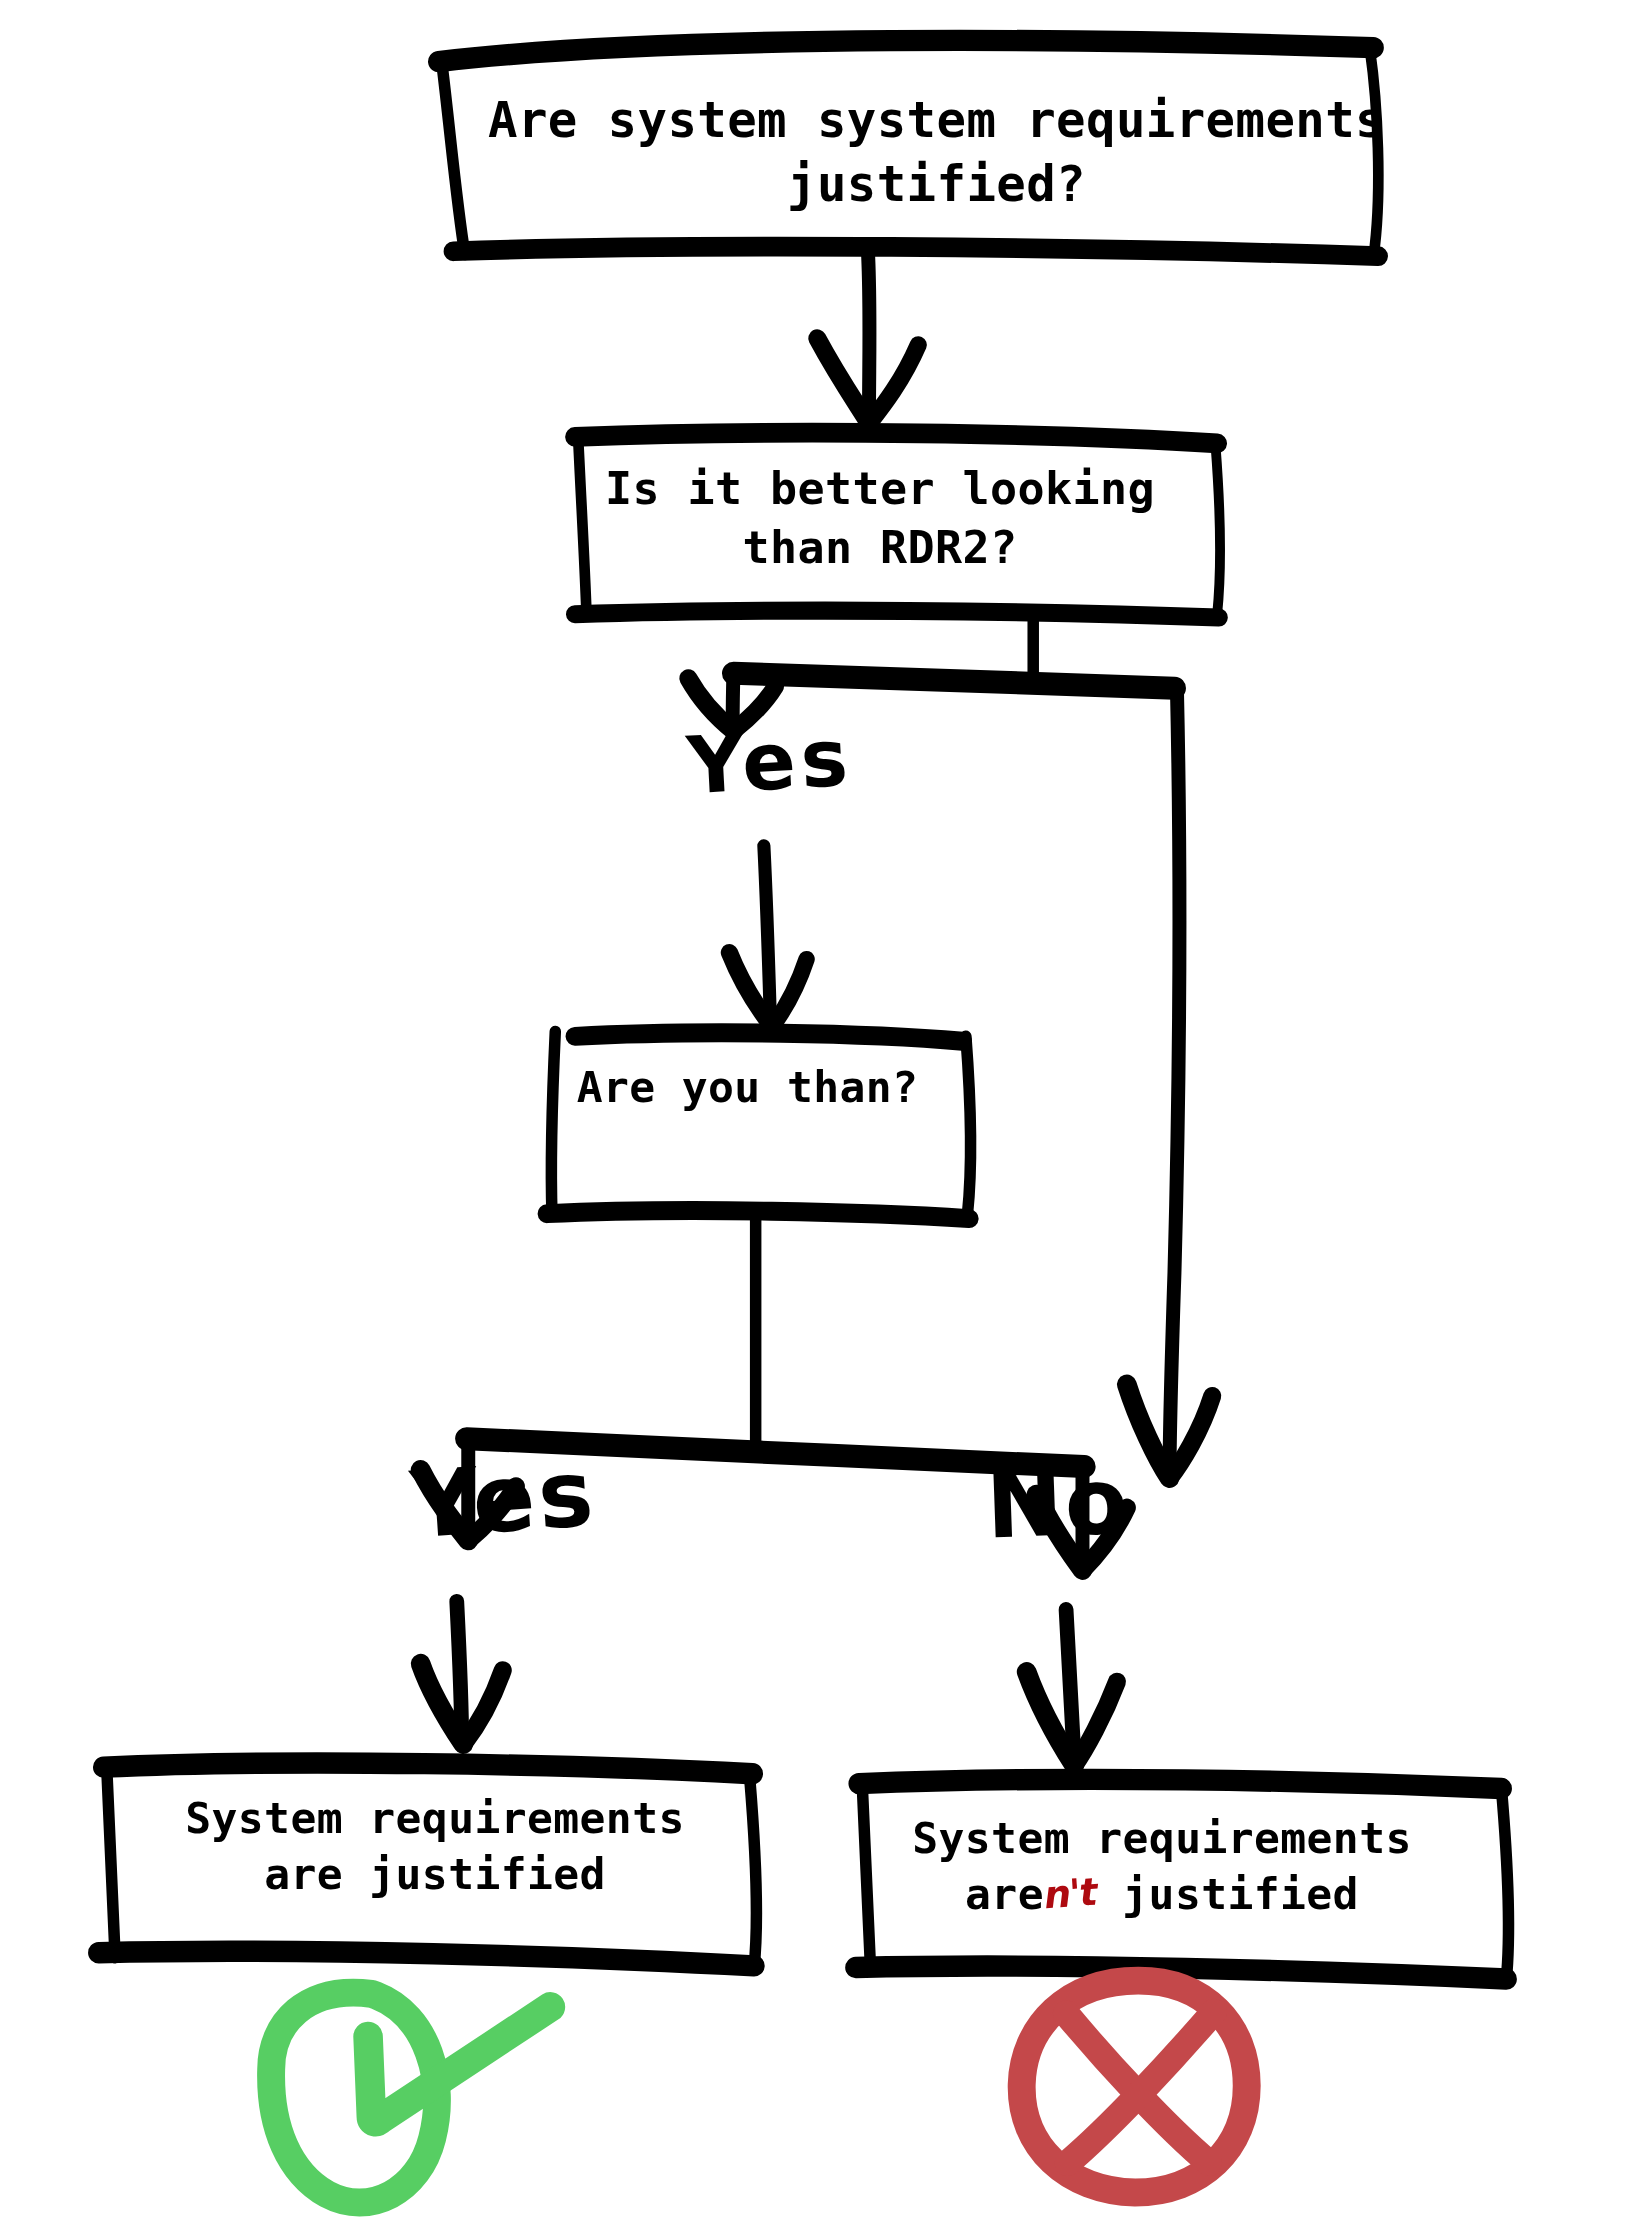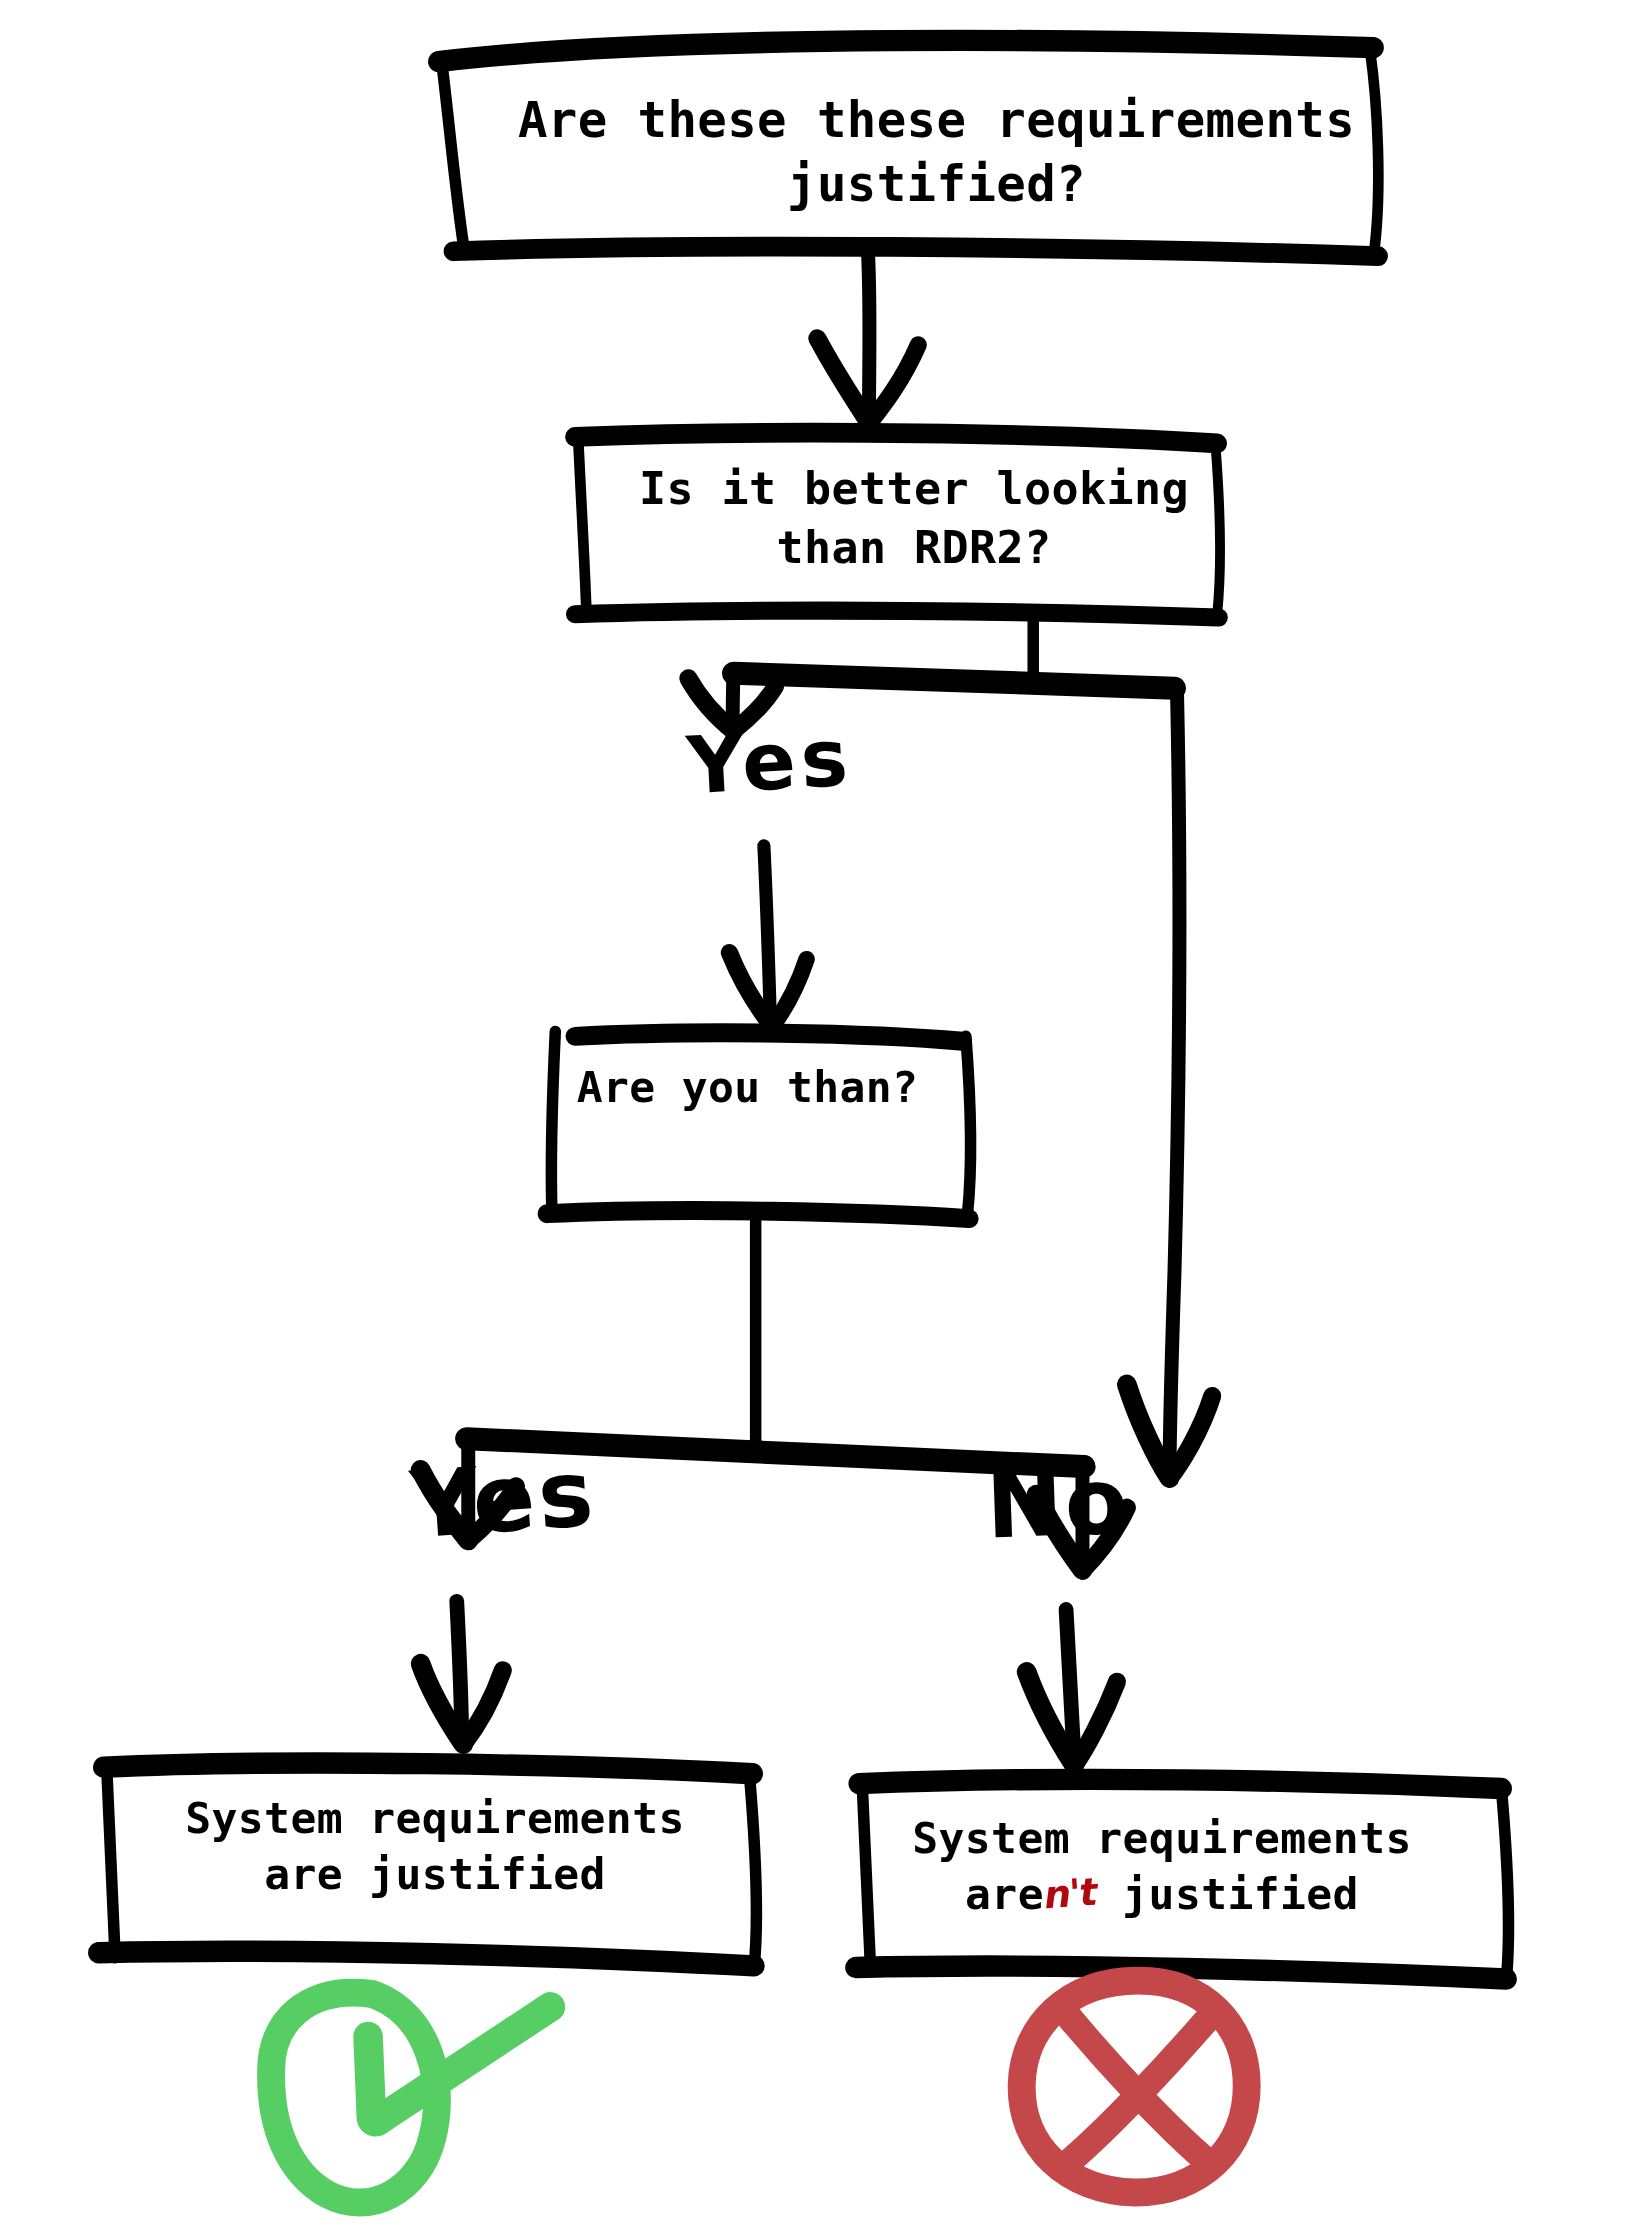--- a/index.html
+++ b/index.html
@@ -31,21 +31,21 @@
     white-space: pre-line;
     user-select: none;
   }
   
   #t-start {
     left: 460px; top: 89px; width: 953px;
     font-size: 49px;
   }
   
   #t-decision {
-    left: 602px; top: 460px; width: 624px;
+    left: 568px; top: 460px; width: 624px;
     font-size: 45px;
   }
   
   #t-sure {
     left: 575px; top: 1060px; width: 345px;
     font-size: 43px;
   }
   
   #t-yes-out {
     left: 123px; top: 1791px; width: 624px;
@@ -200,21 +200,21 @@
   </g>
 
   <g fill="none" stroke="#C4484A" stroke-linecap="round" stroke-linejoin="round" stroke-width="34">
     <path d="M1386,2412 C1300,2412 1246,2468 1244,2538 C1242,2614 1300,2668 1382,2670 C1462,2670 1518,2616 1518,2540 C1518,2466 1466,2412 1386,2412 Z"></path>
     <path d="M1298,2452 C1348,2512 1420,2590 1472,2634" stroke-width="32"></path>
     <path d="M1478,2450 C1426,2510 1352,2590 1300,2634" stroke-width="32"></path>
   </g>
 
 </svg>
 
-<div class="node-text" id="t-start">Are these these requirements
+<div class="node-text" id="t-start">Are system system requirements
 justified?</div>
 
 <div class="node-text" id="t-decision">Is it better looking
 than RDR2?</div>
 
 <div class="node-text" id="t-sure">Are you than?</div>
 
 <div class="node-text" id="t-yes-out">System requirements
 are justified</div>
 

